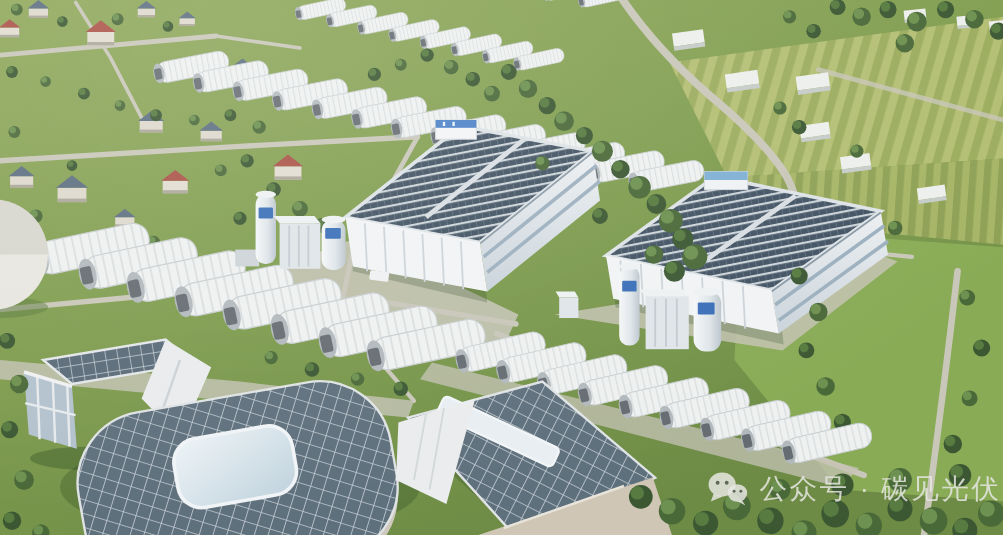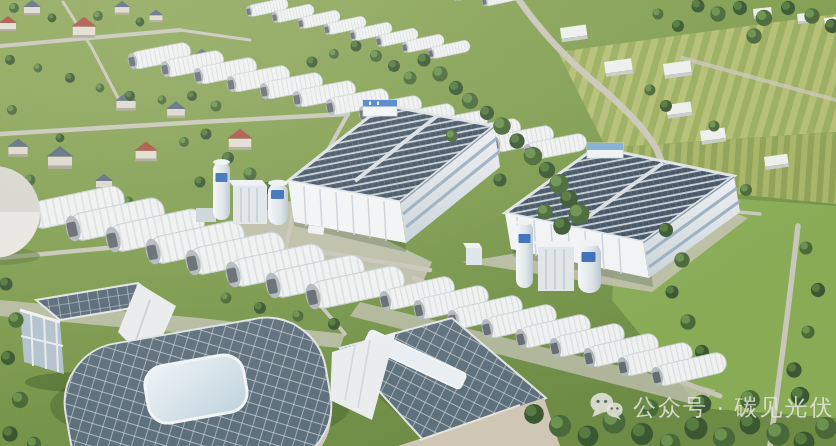--- a/index.html
+++ b/index.html
@@ -1,18 +1,18 @@
 <!DOCTYPE html>
 <html><head>
 <meta charset="utf-8">
 <style>
   html,body{margin:0;padding:0;background:#222;}
   .stage{position:relative;width:836px;height:446px;overflow:hidden;font-family:"Liberation Sans",sans-serif;}
   .stage svg.scene{position:absolute;inset:0;display:block;}
-  .watermark{position:absolute;left:590px;top:392px;display:flex;align-items:flex-start;gap:9px;
+  .watermark{position:absolute;left:590px;top:392px;display:flex;align-items:center;gap:9px;
              color:rgba(230,230,226,.85);font-size:23px;letter-spacing:2px;white-space:nowrap;
              font-family:"Liberation Sans","DejaVu Sans",sans-serif;}
   .watermark .wx{flex:0 0 auto;}
 </style>
 </head>
 <body>
 
 <div class="stage">
 <svg class="scene" width="836" height="446" viewBox="0 0 836 446" xmlns="http://www.w3.org/2000/svg">
 <defs>

